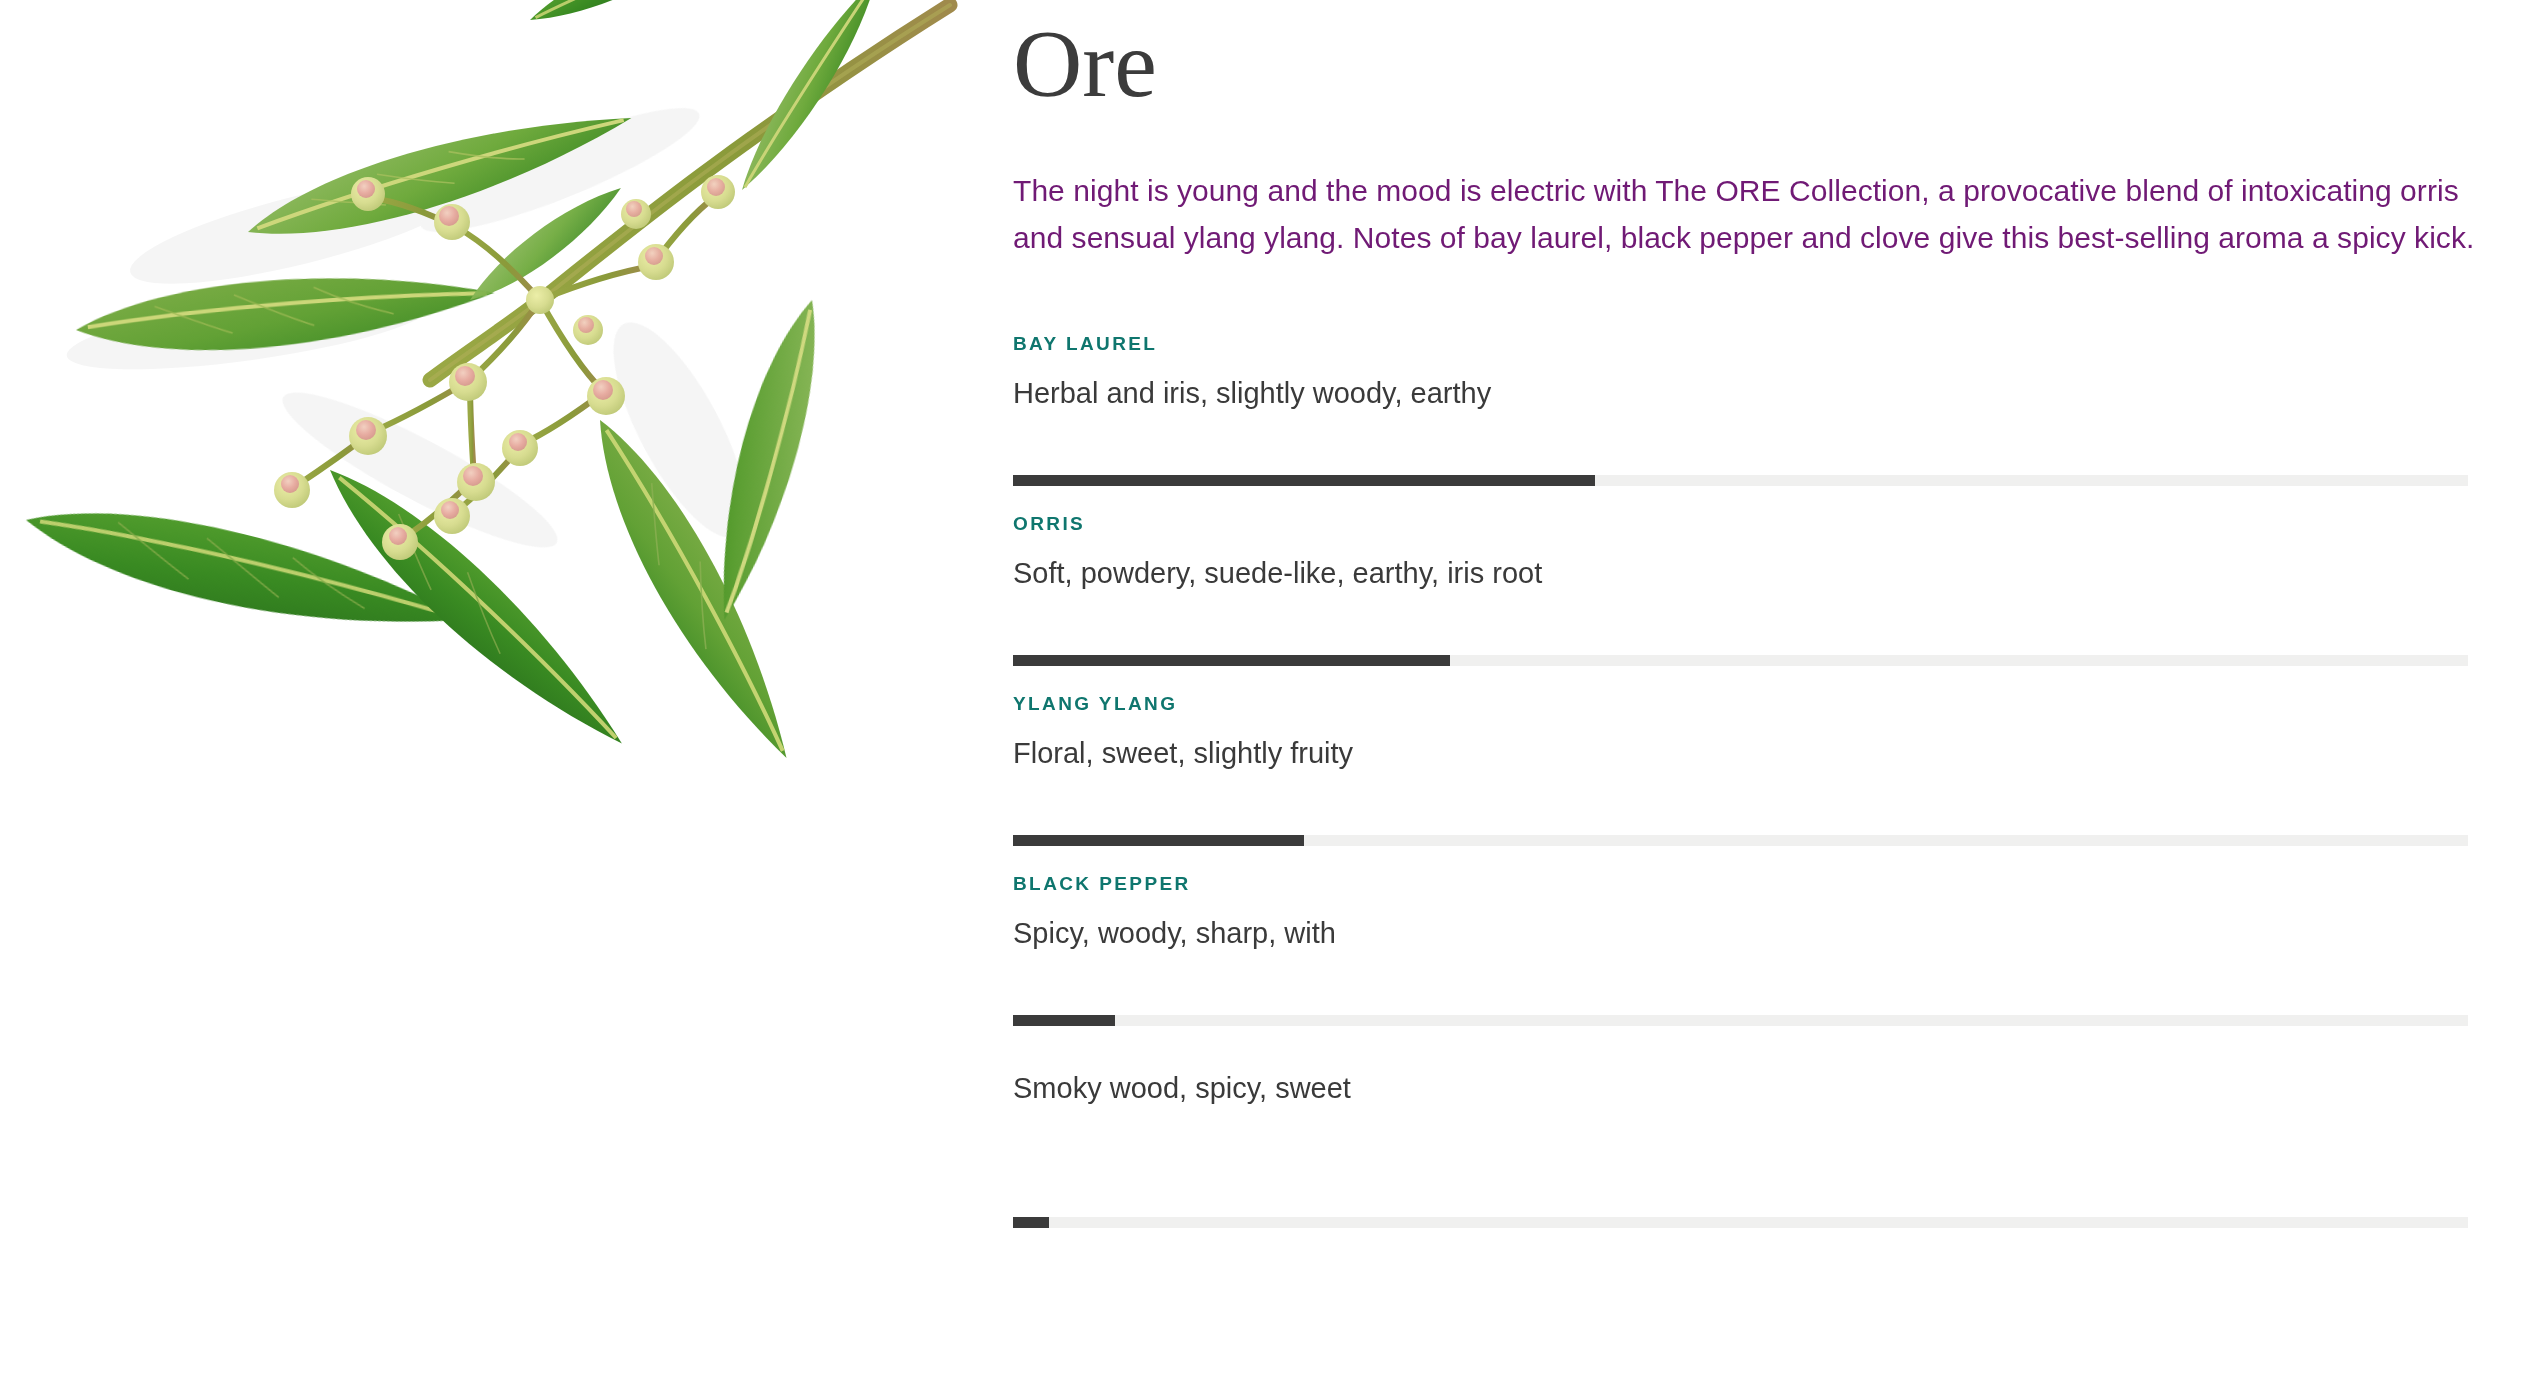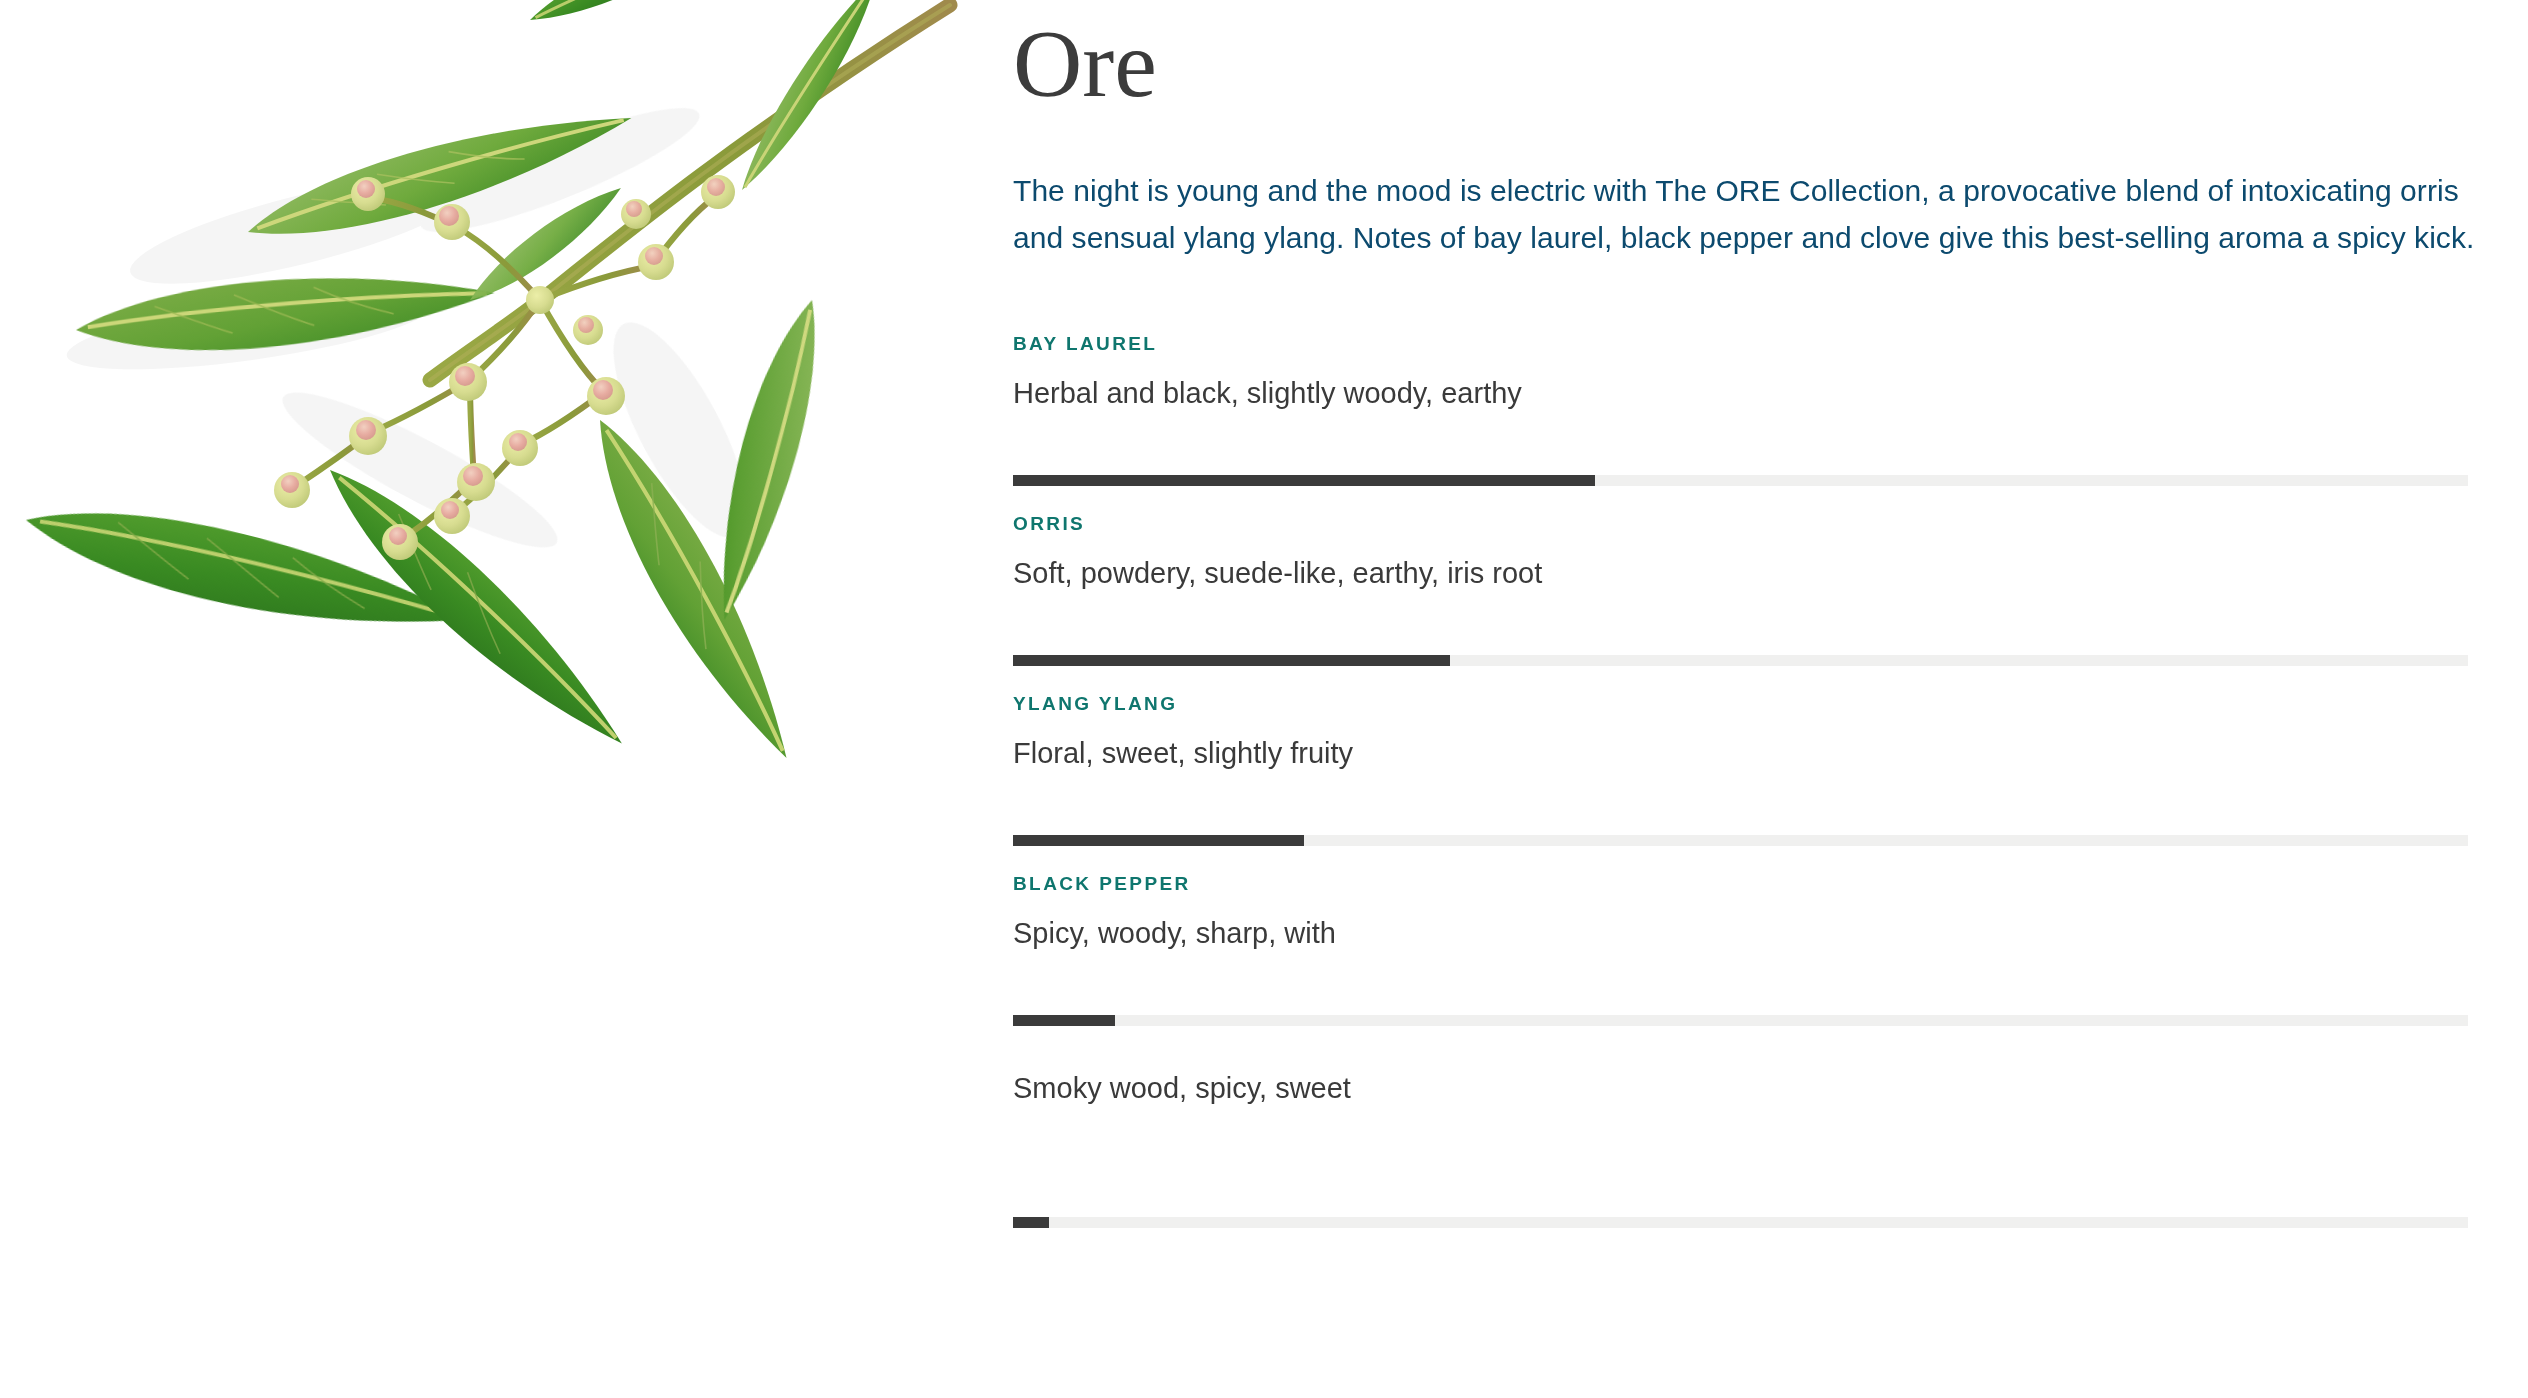--- a/index.html
+++ b/index.html
@@ -55,21 +55,21 @@
     font-weight: 400;
     color: #3c3c3c;
     letter-spacing: 0px;
     margin-top: 14px;
   }
   .product-desc {
     margin-top: 52px;
     width: 1462px;
     font-size: 30px;
     line-height: 1.58;
-    color: #0c4a6e;
+    color: #701a75;
     font-weight: 400;
     letter-spacing: 0.05px;
   }
 
   .notes-list {
     margin-top: 66px;
   }
   .note-block {
     position: relative;
     height: 180px;
@@ -285,21 +285,21 @@
 
   <div class="info-pane">
     <div class="inner">
       <h1 class="product-title">Ore</h1>
       <p class="product-desc">The night is young and the mood is electric with The ORE Collection, a provocative blend of intoxicating orris and sensual ylang ylang. Notes of bay laurel, black pepper and clove give this best-selling aroma a spicy kick.</p>
 
       <div class="notes-list">
 
         <div class="note-block">
           <div class="note-name">BAY LAUREL</div>
-          <div class="note-desc">Herbal and black, slightly woody, earthy</div>
+          <div class="note-desc">Herbal and iris, slightly woody, earthy</div>
           <div class="note-meter">
             <div class="note-meter-fill" style="width: 40%;"></div>
           </div>
         </div>
 
         <div class="note-block">
           <div class="note-name">ORRIS</div>
           <div class="note-desc">Soft, powdery, suede-like, earthy, iris root</div>
           <div class="note-meter">
             <div class="note-meter-fill" style="width: 30%;"></div>

